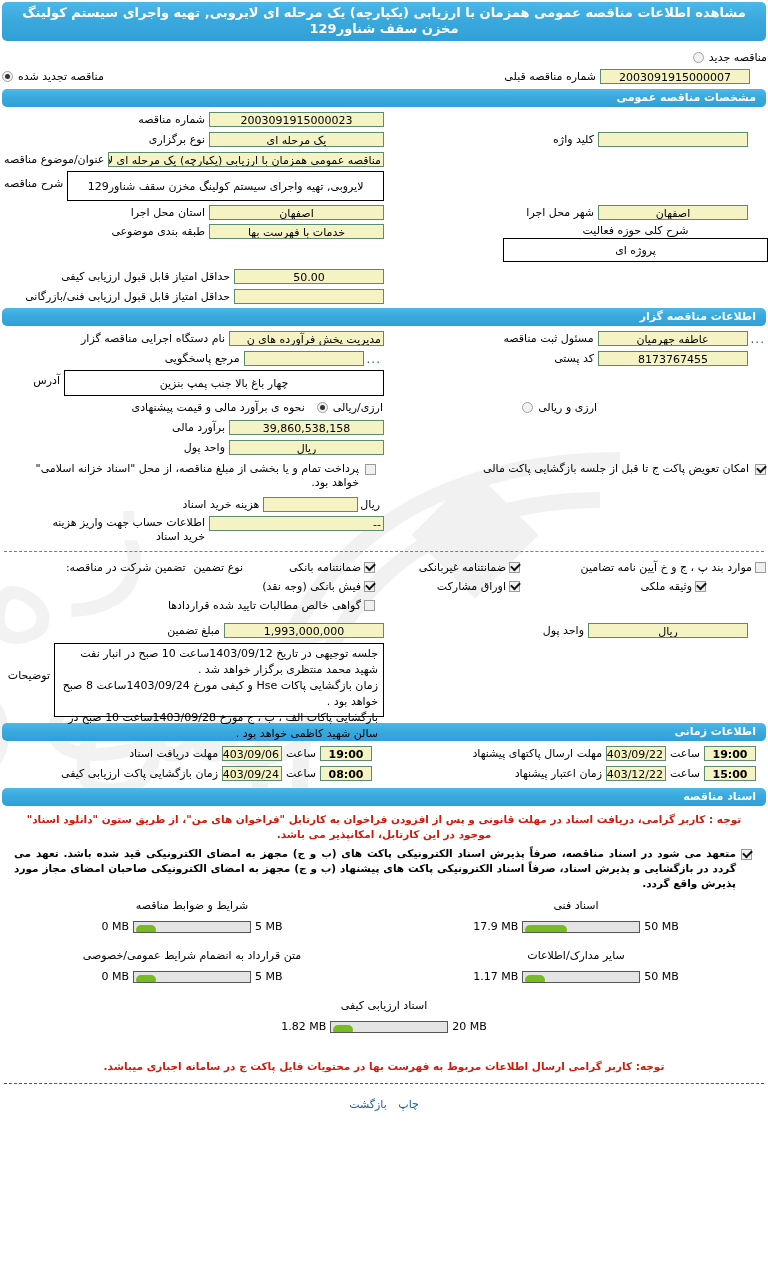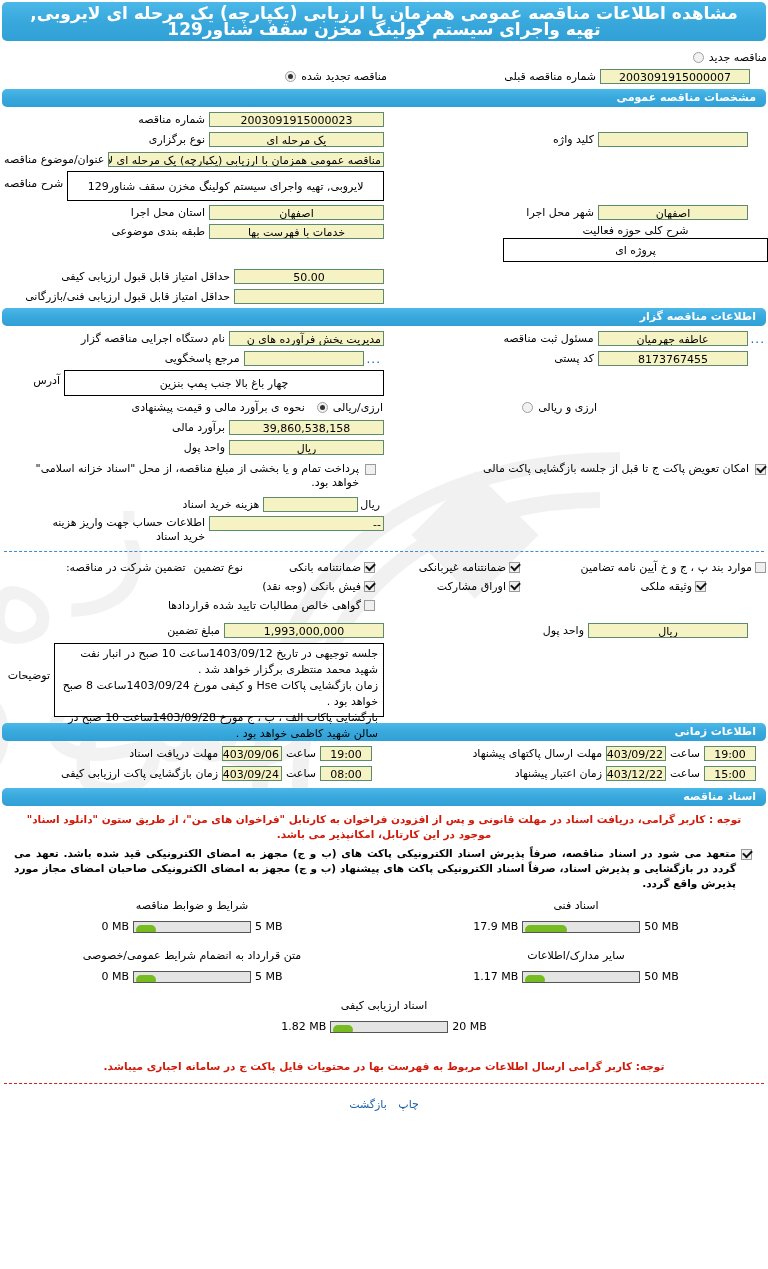--- a/index.html
+++ b/index.html
@@ -45,21 +45,21 @@
     box-sizing:border-box;
     white-space:nowrap;
     overflow:hidden;
   }
   .title-bar{
     margin:2px 2px 2px 2px;
     background:linear-gradient(to bottom,#4bb8e8 0%,#3aa9dd 45%,#2fa0d6 100%);
     border-radius:5px;
     color:#fff;
     font-weight:bold;
-    font-size:17px;
+    font-size:13px;
     line-height:16px;
     padding:3px 8px 4px 8px;
     text-align:center;
     box-sizing:border-box;
   }
 
   
   .row{
     display:flex;
     align-items:center;
@@ -96,21 +96,21 @@
     letter-spacing:1px;
   }
 
   
   .w150{width:150px;}
   .w160{width:160px;}
   .w175{width:175px;}
   .w120{width:120px;}
   .w95{width:95px;}
   .w60{width:60px;}
-  .w52{width:52px;}
+  .w52{width:52px;font-weight:bold;}
   .left-col{width:384px;display:flex;justify-content:flex-start;align-items:center;}
 
   
   .radio{
     width:11px;height:11px;border-radius:50%;
     border:1px solid #a0a0a0;background:#f2f2f2;
     display:inline-block;vertical-align:middle;
     position:relative;margin:0 2px;
     box-sizing:border-box;
   }
@@ -232,21 +232,21 @@
             <span class="t">مناقصه جدید</span>
             <span class="radio"></span>
           </span>
         </div>
       </div>
       <div class="row" style="margin:2px 0 4px 0;">
         <div style="width:380px;display:flex;align-items:center;justify-content:flex-start;">
           <div class="fld num w150" style="margin-right:18px;">2003091915000007</div>
           <div class="lbl">شماره مناقصه قبلی</div>
         </div>
-        <div style="width:388px;text-align:right;box-sizing:border-box;">
+        <div style="width:388px;text-align:left;box-sizing:border-box;">
           <span class="opt">
             <span class="t">مناقصه تجدید شده</span>
             <span class="radio on"></span>
           </span>
         </div>
       </div>
     </div>
 
     <div class="bar">مشخصات مناقصه عمومی</div>
 

